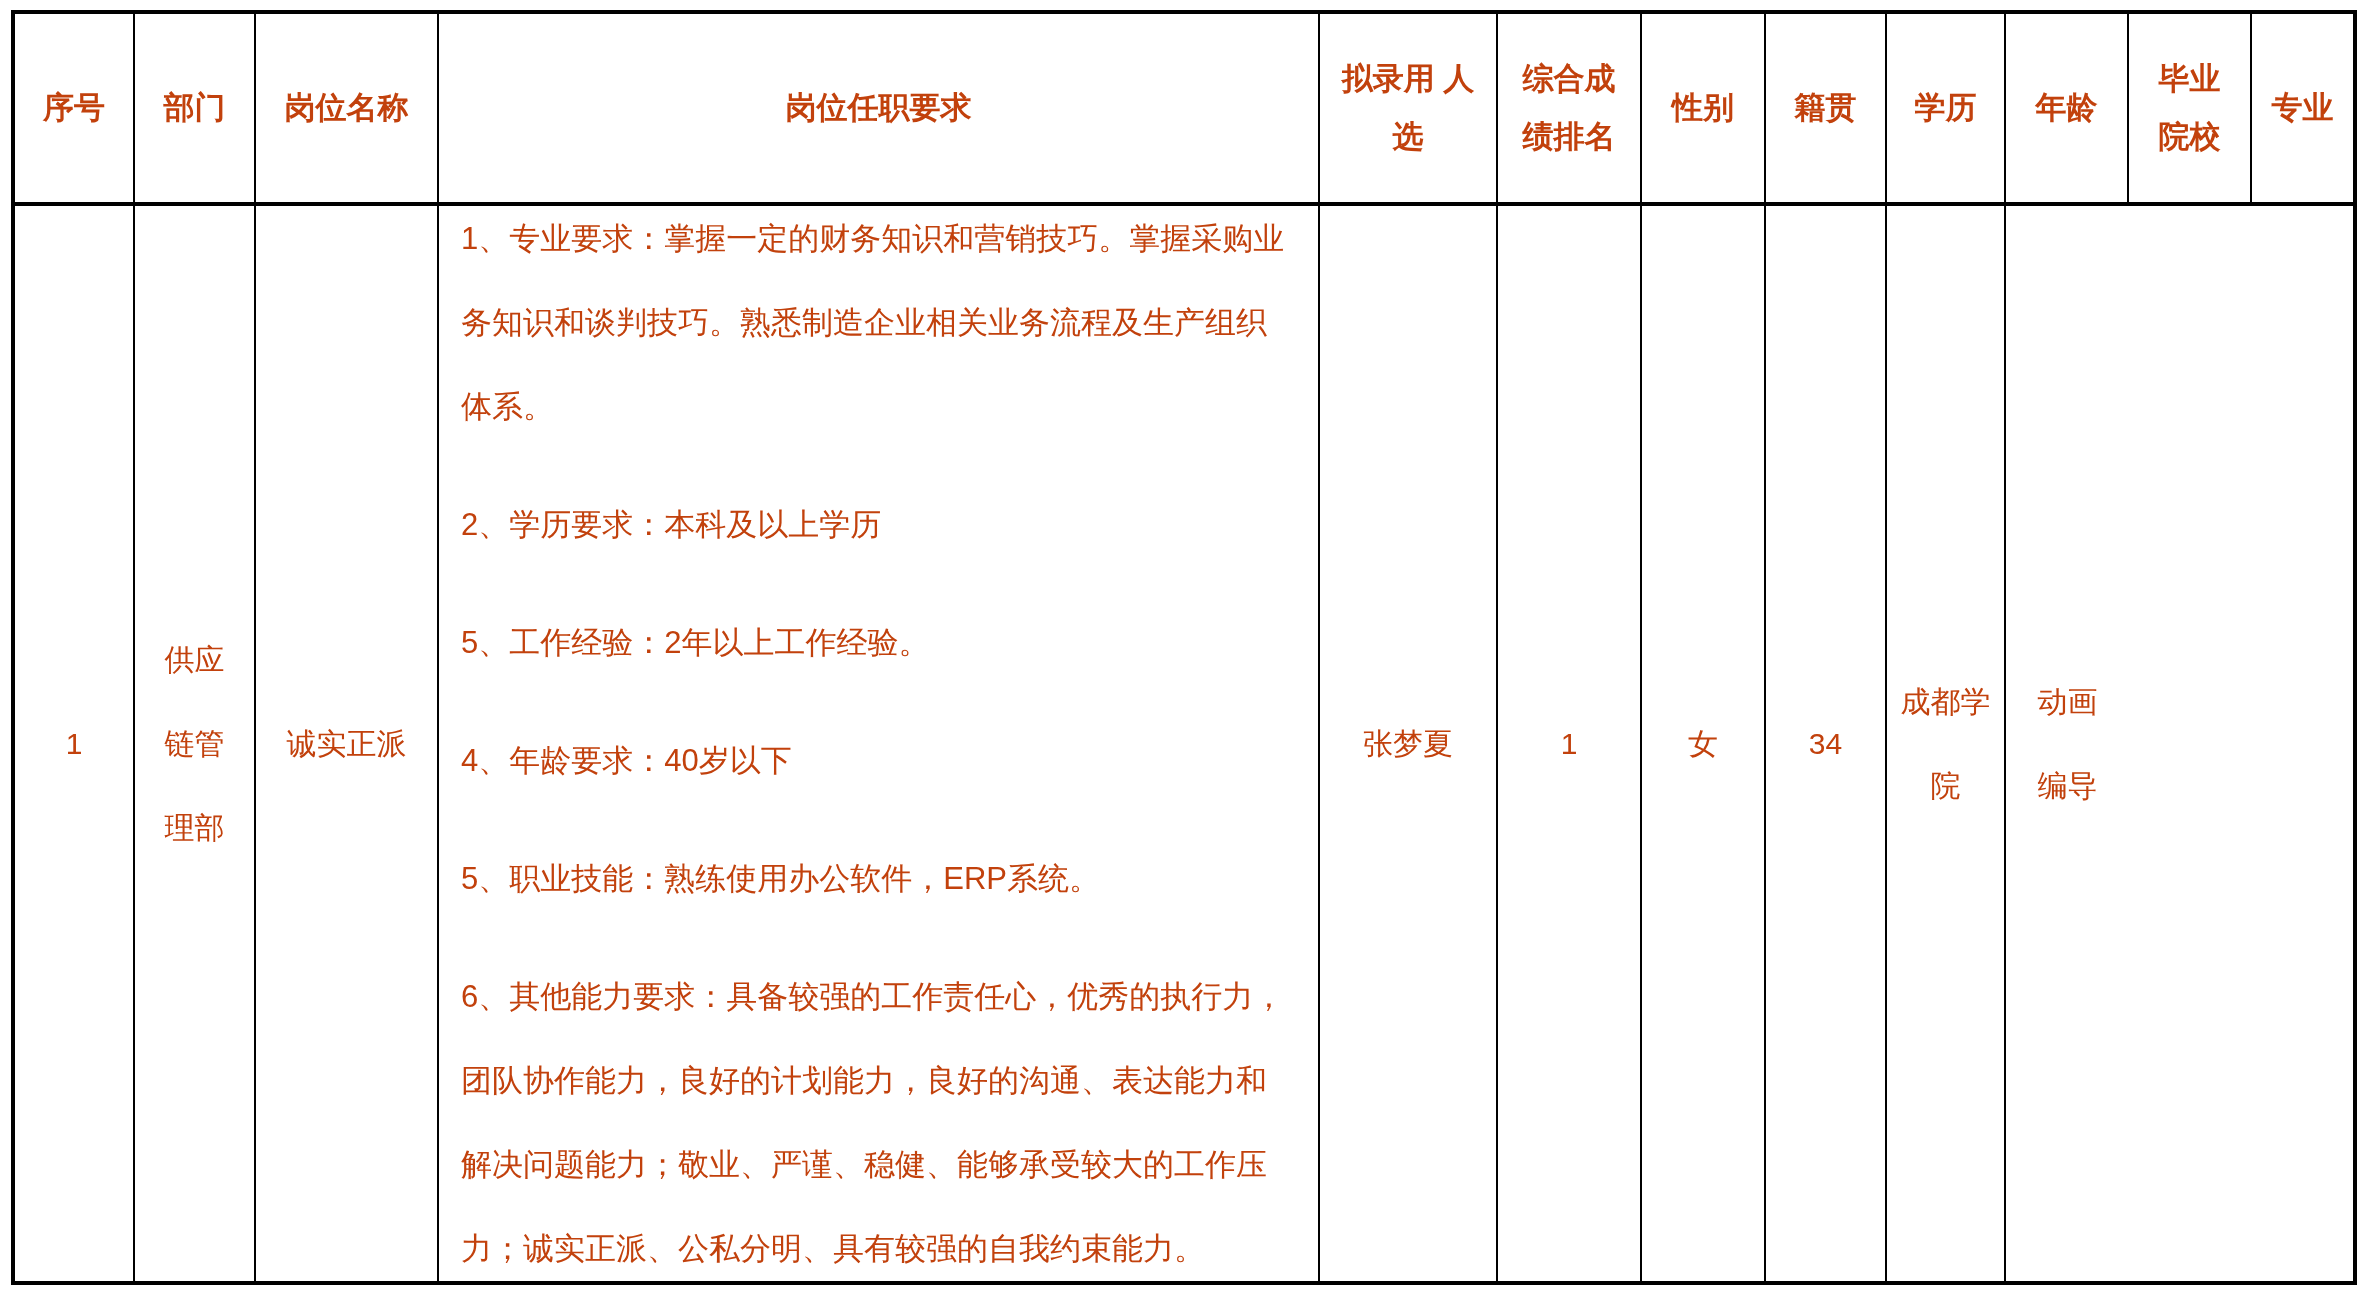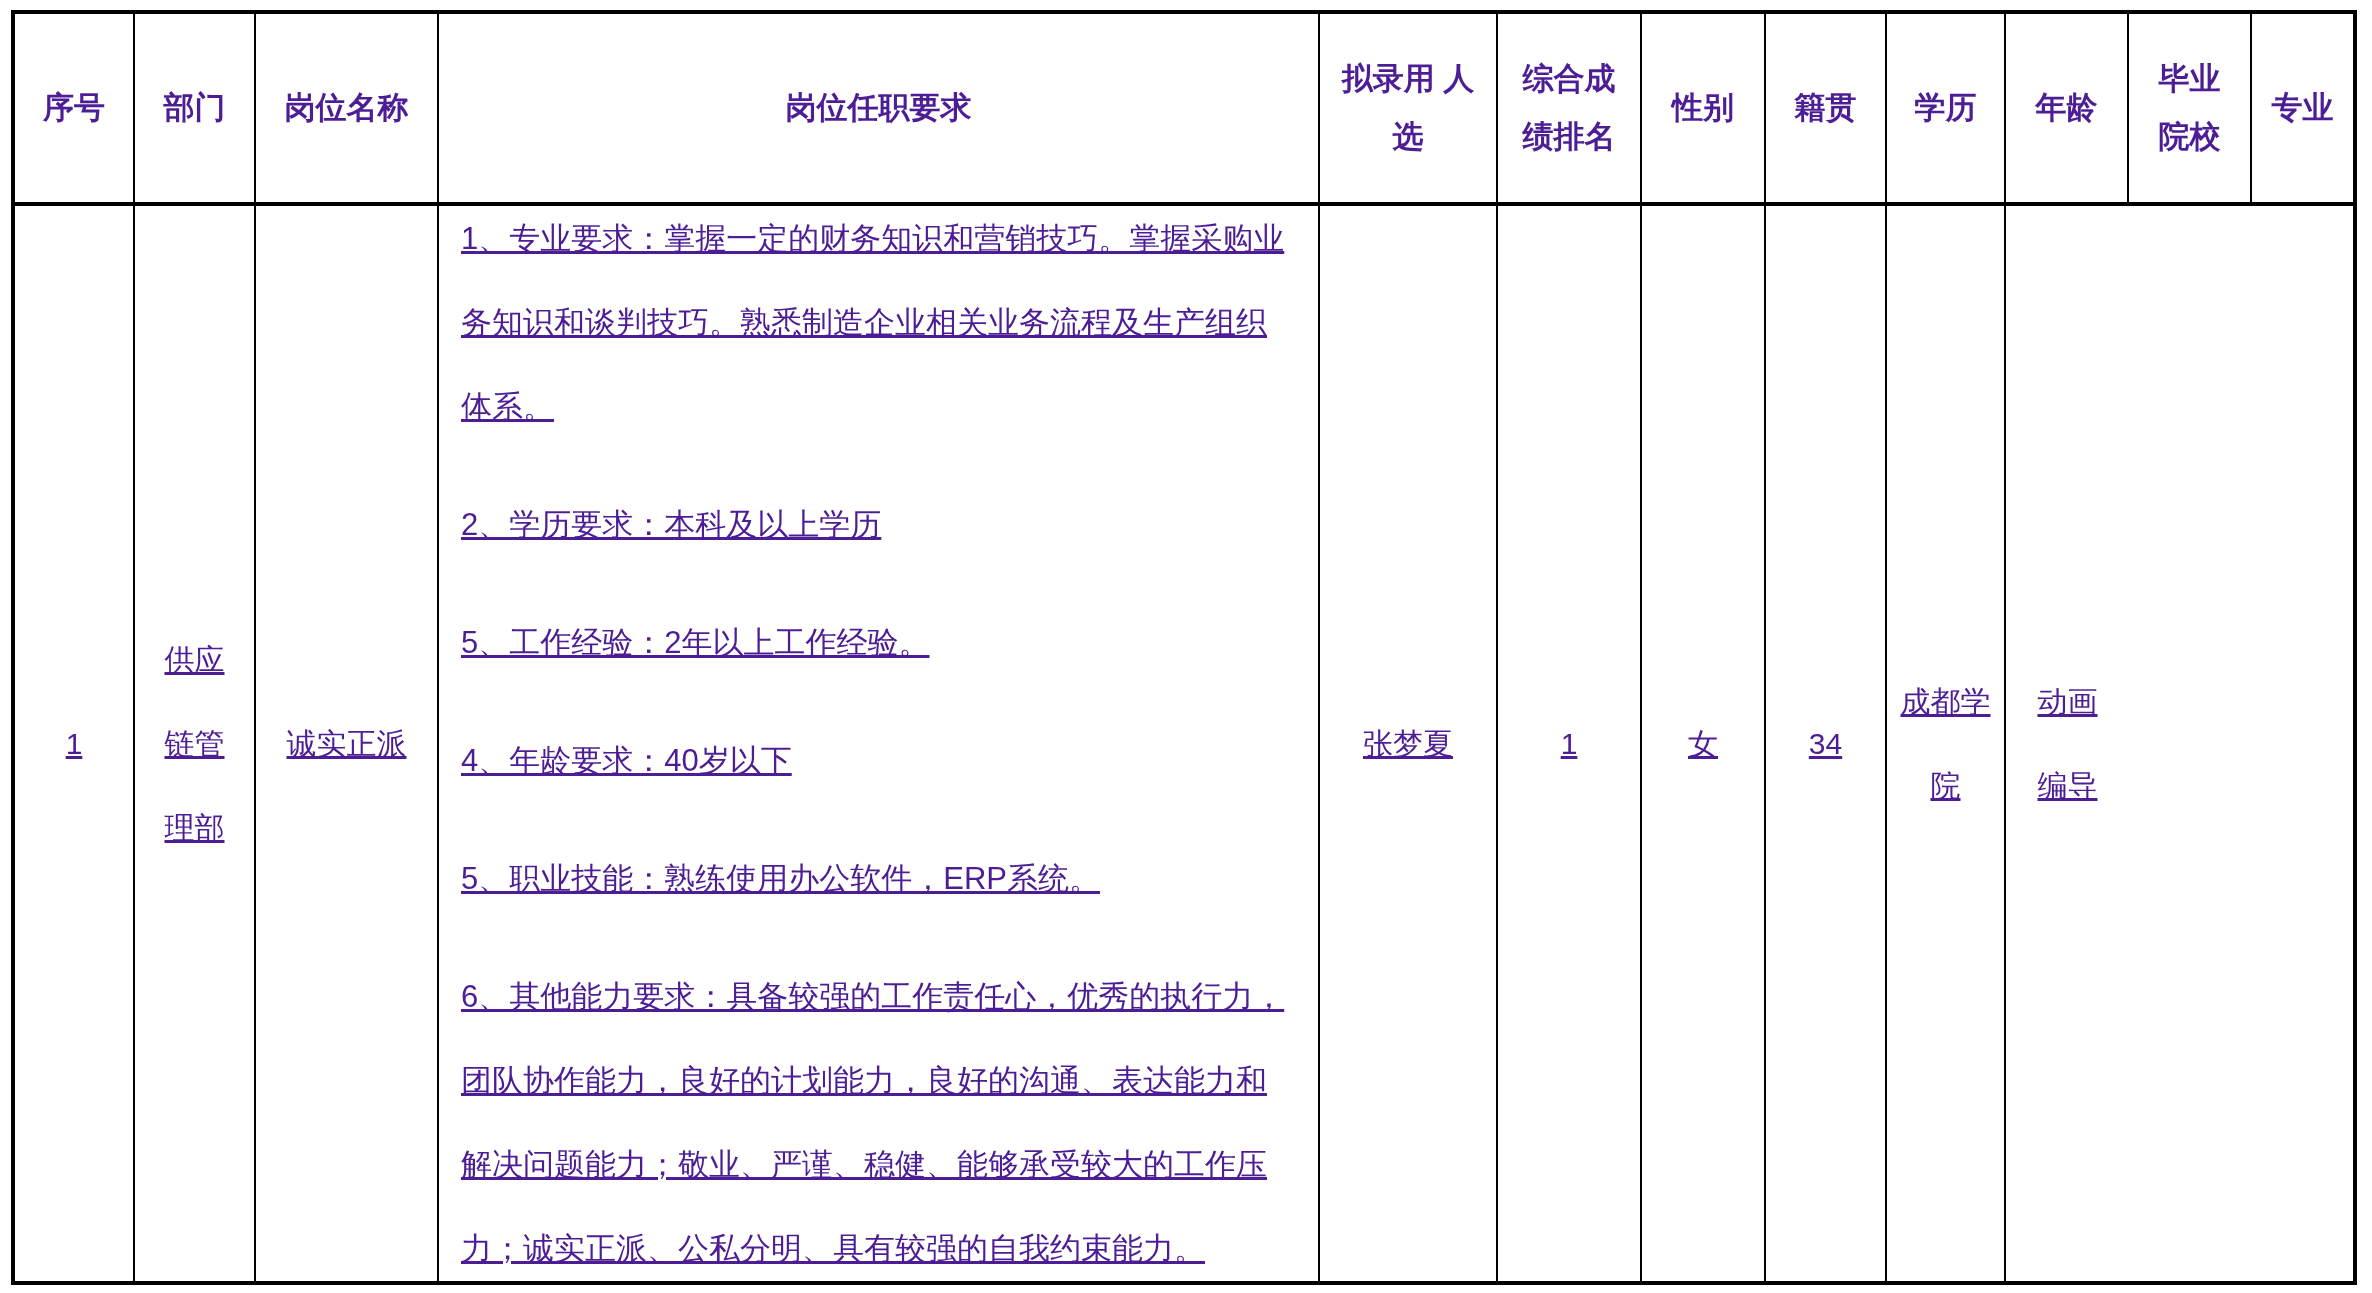--- a/index.html
+++ b/index.html
@@ -2,21 +2,21 @@
 <html><head>
 <meta charset="utf-8">
 <style>
   * { box-sizing: border-box; }
   html, body { margin: 0; padding: 0; background: #ffffff; }
   .page {
     position: relative;
     width: 2372px;
     height: 1293px;
     background: #ffffff;
-    color: #4c1d95;
+    color: #c2410c;
     font-family: "Liberation Sans", "DejaVu Sans", sans-serif;
     overflow: hidden;
   }
   .tbl {
     position: absolute;
     left: 11px;
     top: 10px;
     width: 2346px;
     height: 1275px;
     border: 4px solid #000000;
@@ -37,21 +37,20 @@
   .cell.lastcol { border-right: none; }
   .hdr {
     font-weight: bold;
     font-size: 31px;
     line-height: 58px;
     border-bottom: 4px solid #000000;
   }
   .bdy {
     font-size: 30px;
     line-height: 84px;
-    text-decoration: underline;
   }
   .req {
     flex-direction: column;
     align-items: flex-start;
     justify-content: center;
     text-align: left;
     padding: 0 26px 0 22px;
     font-size: 31px;
   }
   .req p {

